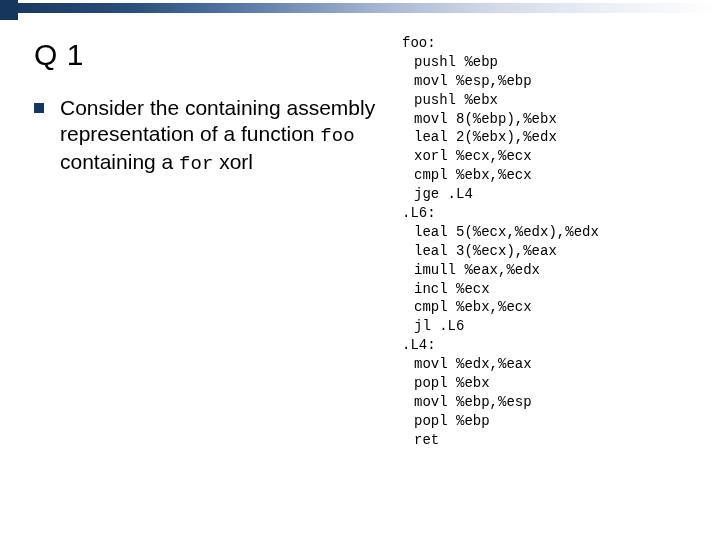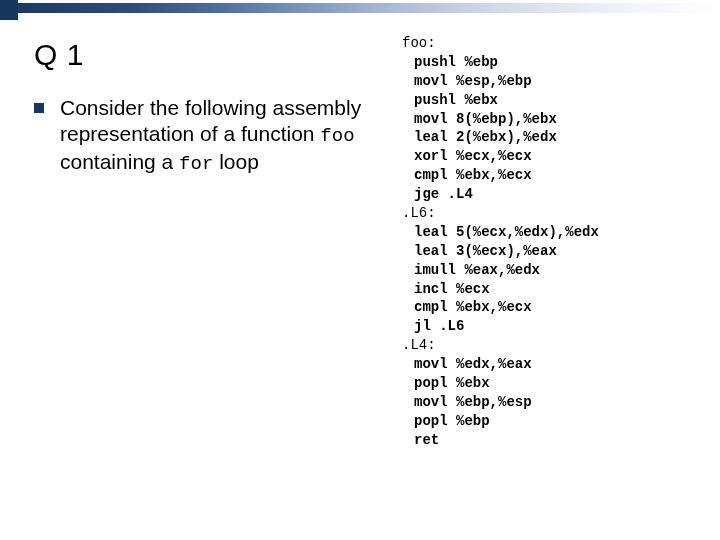--- a/index.html
+++ b/index.html
@@ -82,42 +82,41 @@
     color: #000;
     position: absolute;
     left: 386px;
     top: 14px;
   }
   .asm-label {
     margin-left: 16px;
   }
   .asm-inst {
     margin-left: 28px;
-    font-weight: bold;
   }
 </style>
 </head>
 <body>
 
 <div class="topbar">
   <div class="topbar-gradient"></div>
   <div class="topbar-square"></div>
 </div>
 
 <div class="slide">
 
   <div class="title">Q 1</div>
 
   <div class="columns">
 
     <div class="left-col">
       <div class="bullet-row">
         <div class="bullet"></div>
         <div class="body-text">
-          <span>Consider the following assembly representation of a function </span><span class="mono-inline">foo</span><span> containing a </span><span class="mono-inline">for</span><span> loop</span>
+          <span>Consider the containing assembly representation of a function </span><span class="mono-inline">foo</span><span> containing a </span><span class="mono-inline">for</span><span> xorl</span>
         </div>
       </div>
     </div>
 
     <div class="right-col" id="asm-block"><div class="asm-label">foo:</div><div class="asm-inst">pushl %ebp</div><div class="asm-inst">movl %esp,%ebp</div><div class="asm-inst">pushl %ebx</div><div class="asm-inst">movl 8(%ebp),%ebx</div><div class="asm-inst">leal 2(%ebx),%edx</div><div class="asm-inst">xorl %ecx,%ecx</div><div class="asm-inst">cmpl %ebx,%ecx</div><div class="asm-inst">jge .L4</div><div class="asm-label">.L6:</div><div class="asm-inst">leal 5(%ecx,%edx),%edx</div><div class="asm-inst">leal 3(%ecx),%eax</div><div class="asm-inst">imull %eax,%edx</div><div class="asm-inst">incl %ecx</div><div class="asm-inst">cmpl %ebx,%ecx</div><div class="asm-inst">jl .L6</div><div class="asm-label">.L4:</div><div class="asm-inst">movl %edx,%eax</div><div class="asm-inst">popl %ebx</div><div class="asm-inst">movl %ebp,%esp</div><div class="asm-inst">popl %ebp</div><div class="asm-inst">ret</div></div>
 
   </div>
 </div>
 
 </body></html>

